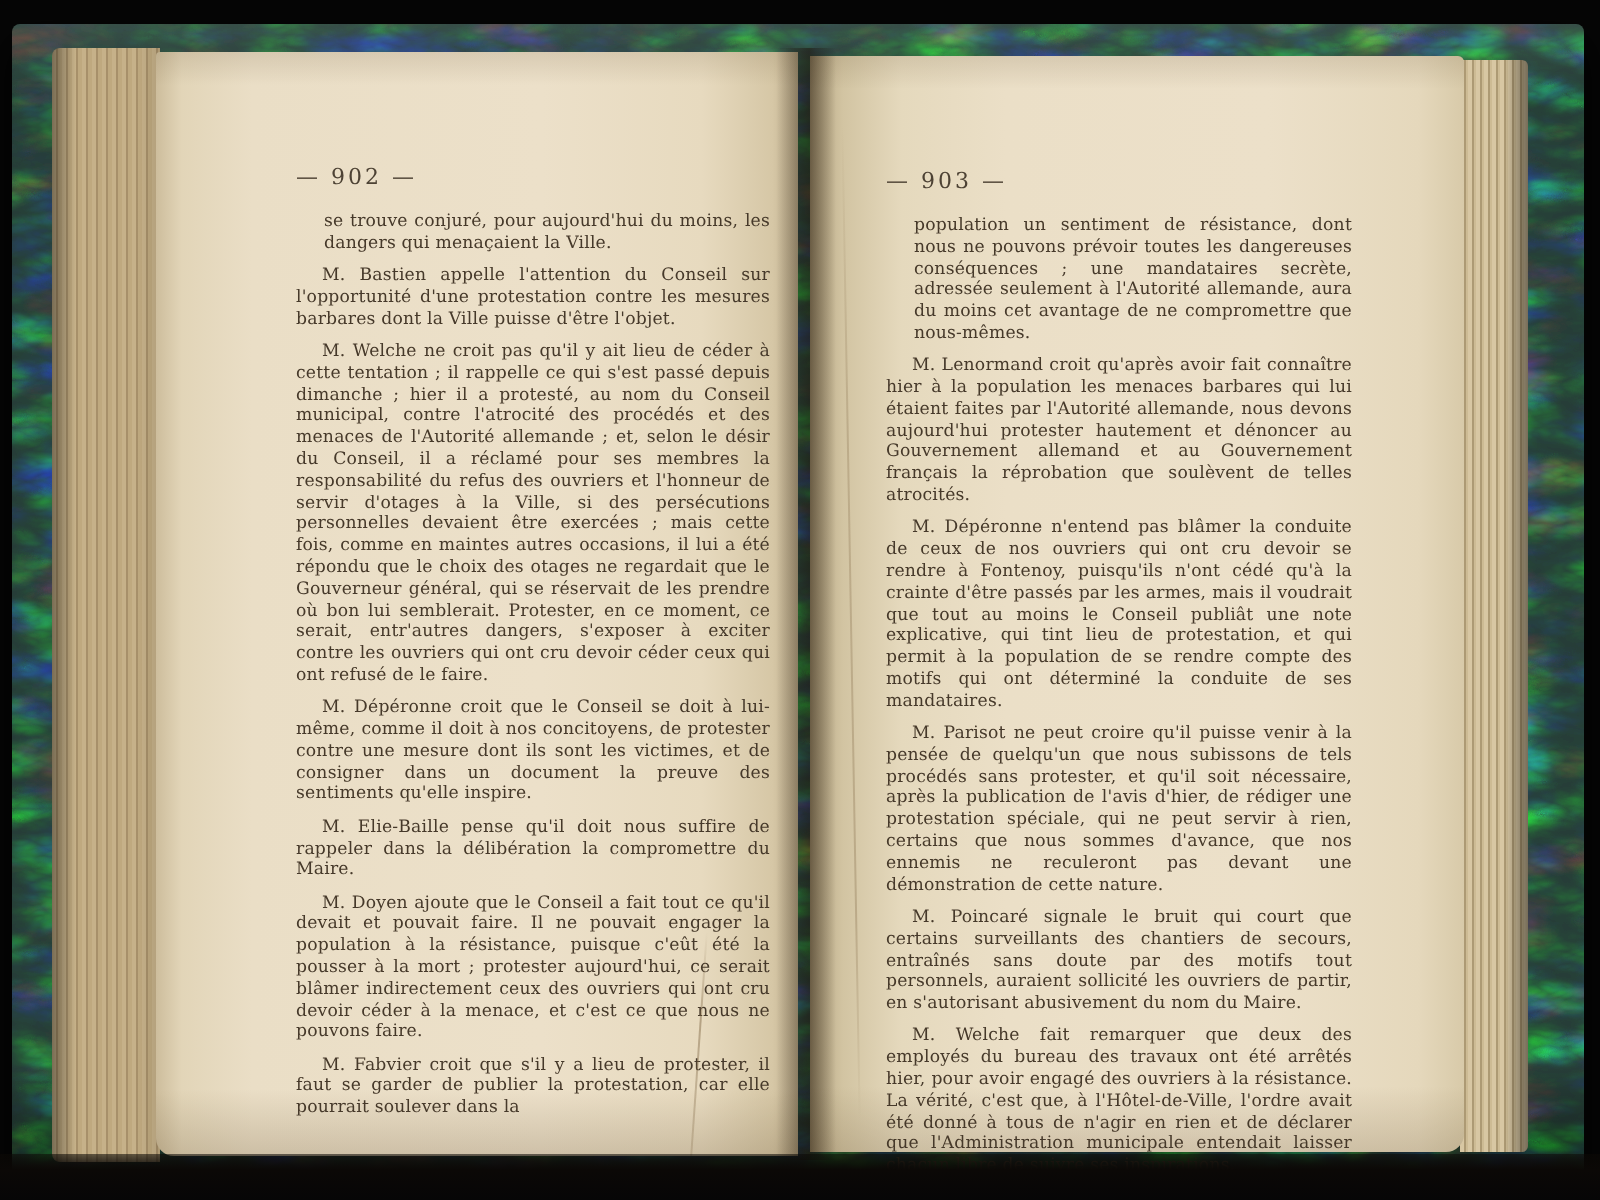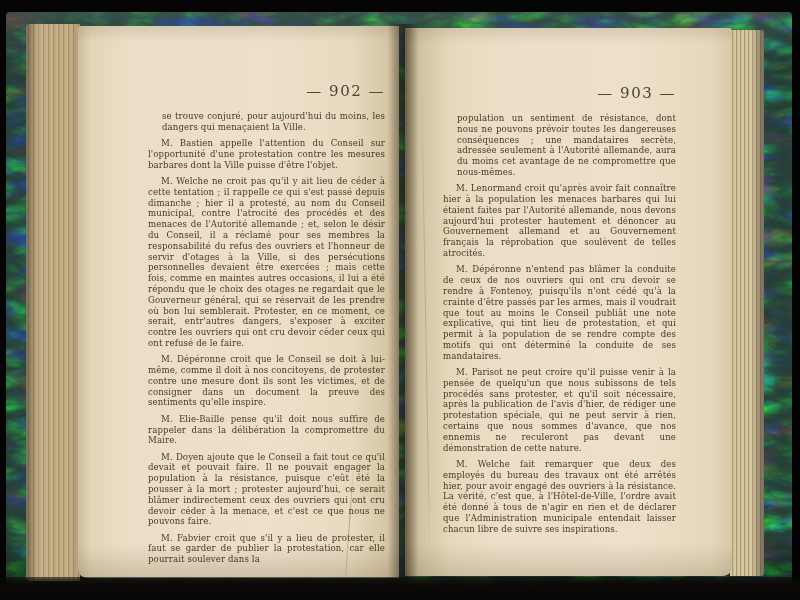--- a/index.html
+++ b/index.html
@@ -30,21 +30,21 @@
            linear-gradient(to right,#cdbd9c 0,#e2d5b8 4%,#eadec6 15%,#ece0c9 60%,#e7dabf 85%,#d6c7a6 96%,#bdad8c 100%);}
   .right-page{left:405px;top:28px;width:327px;height:548px;border-radius:0 3px 9px 0;
          background:
            linear-gradient(to bottom,rgba(110,90,60,0.16) 0,rgba(110,90,60,0) 3%,rgba(110,90,60,0) 94%,rgba(110,90,60,0.22) 100%),
            linear-gradient(to right,#b3a37f 0,#d2c4a2 5%,#e5d9bd 14%,#ebdfc7 30%,#ece0c9 70%,#e5d8bc 93%,#d8caa9 100%);}
   .gutter-shadow{position:absolute;left:388px;top:24px;width:30px;height:556px;pointer-events:none;
          background:linear-gradient(to right,rgba(28,17,6,0) 0,rgba(28,17,6,0.32) 38%,rgba(28,17,6,0.5) 55%,rgba(28,17,6,0) 100%);}
   .under-shadow{position:absolute;left:0px;top:577px;width:800px;height:23px;pointer-events:none;
          background:linear-gradient(to bottom,rgba(12,9,5,0.55) 0,#0b0806 35%,#060606 100%);}
   
-  .page-number{text-align:right;font-size:15px;letter-spacing:1.5px;color:#4d4234;margin:0 0 11px 0;}
+  .page-number{text-align:left;font-size:11px;letter-spacing:1.5px;color:#4d4234;margin:0 0 11px 0;}
   .text-block{font-size:8.6px;line-height:10.8px;text-align:justify;letter-spacing:0.1px;}
   .text-block p{margin:0 0 5.5px 0;text-indent:13px;}
   .text-block p:first-child{text-indent:0;margin-left:14px;}
   .left-text{position:absolute;left:70px;top:56px;width:237px;}
   .right-text{position:absolute;left:38px;top:56px;width:233px;}
   
   .crease-left{position:absolute;left:349px;top:466px;width:1px;height:112px;transform:rotate(4deg);
          background:linear-gradient(to bottom,rgba(120,95,60,0),rgba(120,95,60,0.45) 40%,rgba(120,95,60,0.22));}
   .crease-right{position:absolute;left:425px;top:62px;width:1px;height:498px;transform:rotate(-1deg);
          background:linear-gradient(to bottom,rgba(130,105,70,0) 0,rgba(130,105,70,0.28) 30%,rgba(130,105,70,0.32) 80%,rgba(130,105,70,0));}
@@ -90,20 +90,21 @@
   </div>
 
   <div class="page right-page">
     <div class="right-text">
       <div class="page-number">— 903 —</div>
       <div class="text-block">
           <p>population un sentiment de résistance, dont nous ne pouvons prévoir toutes les dangereuses conséquences ; une mandataires secrète, adressée seulement à l'Autorité allemande, aura du moins cet avantage de ne compromettre que nous-mêmes.</p>
           <p>M. Lenormand croit qu'après avoir fait connaître hier à la population les menaces barbares qui lui étaient faites par l'Autorité allemande, nous devons aujourd'hui protester hautement et dénoncer au Gouvernement allemand et au Gouvernement français la réprobation que soulèvent de telles atrocités.</p>
           <p>M. Dépéronne n'entend pas blâmer la conduite de ceux de nos ouvriers qui ont cru devoir se rendre à Fontenoy, puisqu'ils n'ont cédé qu'à la crainte d'être passés par les armes, mais il voudrait que tout au moins le Conseil publiât une note explicative, qui tint lieu de protestation, et qui permit à la population de se rendre compte des motifs qui ont déterminé la conduite de ses mandataires.</p>
           <p>M. Parisot ne peut croire qu'il puisse venir à la pensée de quelqu'un que nous subissons de tels procédés sans protester, et qu'il soit nécessaire, après la publication de l'avis d'hier, de rédiger une protestation spéciale, qui ne peut servir à rien, certains que nous sommes d'avance, que nos ennemis ne reculeront pas devant une démonstration de cette nature.</p>
+          <p>M. Poincaré signale le bruit qui court que certains surveillants des chantiers de secours, entraînés sans doute par des motifs tout personnels, auraient sollicité les ouvriers de partir, en s'autorisant abusivement du nom du Maire.</p>
           <p>M. Welche fait remarquer que deux des employés du bureau des travaux ont été arrêtés hier, pour avoir engagé des ouvriers à la résistance. La vérité, c'est que, à l'Hôtel-de-Ville, l'ordre avait été donné à tous de n'agir en rien et de déclarer que l'Administration municipale entendait laisser chacun libre de suivre ses inspirations.</p>
         </div>
     </div>
   </div>
 
   <div class="crease-left"></div>
   <div class="crease-right"></div>
   <div class="gutter-shadow"></div>
   <div class="under-shadow"></div>
 

